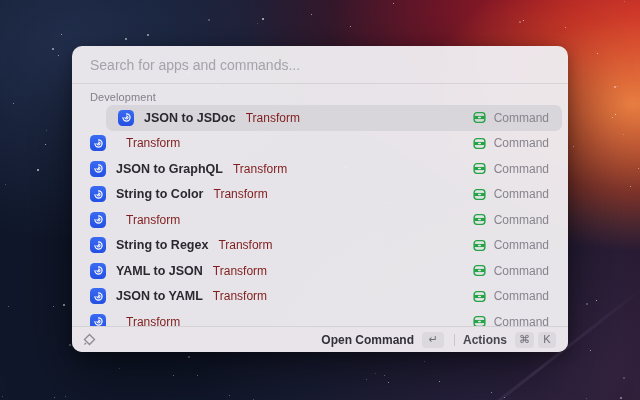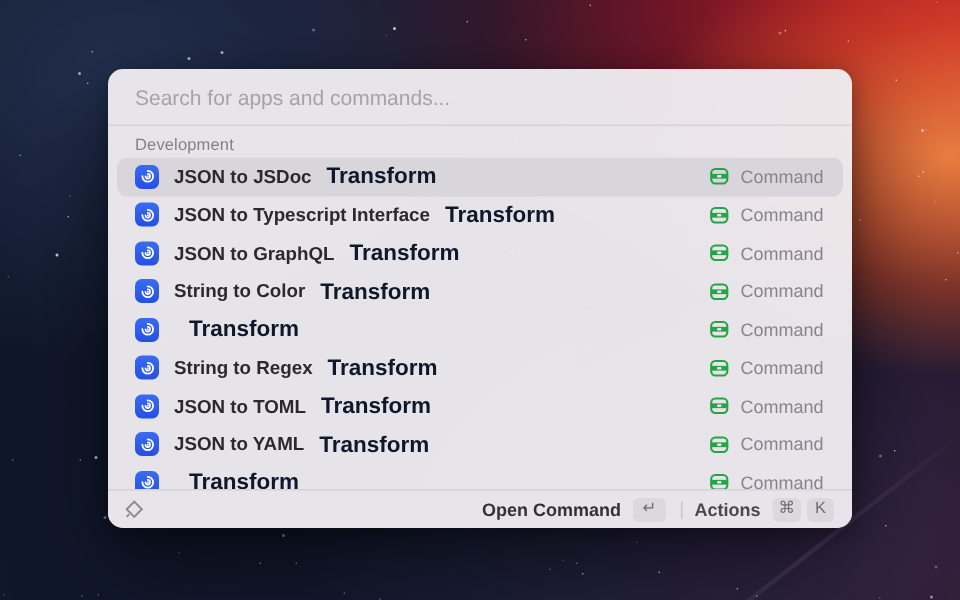--- a/index.html
+++ b/index.html
@@ -44,26 +44,26 @@
   .section-header {
     flex:none; height:21px; display:flex; align-items:center; padding:4px 18px 0;
     font-size:11px; font-weight:500; color:#827f88; letter-spacing:.1px;
   }
 
   .list { flex:1 1 auto; overflow:hidden; padding:0 6px; }
   .row {
     height:25.5px; display:flex; align-items:center; gap:0;
     padding:0 13px 0 12px; border-radius:7px; cursor:default;
   }
-  .row.selected { background:#d9d6db; }
+  .row.selected { background:#d9d6db;margin-left:28px; }
   .app-icon { width:16px; height:16px; flex:none; border-radius:4.5px;
     background:linear-gradient(180deg,#3a6bf2,#2450e3);
     display:flex; align-items:center; justify-content:center; margin-right:10px; }
   .row-title { font-size:12.5px; font-weight:700; color:#2a292f; white-space:nowrap; }
-  .row-subtitle { font-size:15px; color:#0f172a; margin-left:10px; white-space:nowrap;font-weight:bold; }
+  .row-subtitle { font-size:12px; color:#7f1d1d; margin-left:10px; white-space:nowrap; }
   .row-spacer { flex:1 1 auto; }
   .cmd-icon { width:13px; height:13px; flex:none; margin-right:8px; display:flex; }
   .row-accessory { font-size:12px; color:#87848d; white-space:nowrap; }
 
   
   .footer {
     flex:none; height:26px; border-top:1px solid rgba(0,0,0,0.08);
     background:rgba(231,228,233,0.85);
     display:flex; align-items:center; padding:0 8px 0 10px;
   }
@@ -248,21 +248,20 @@
   </div>
 
   <div class="row">
     <span class="app-icon">
       <svg width="11" height="11" viewBox="0 0 20 20">
         <path d="M10 3.5 A6.5 6.5 0 1 1 3.5 10" fill="none" stroke="#fff" stroke-width="2.2" stroke-linecap="round"></path>
         <path d="M10 7.2 A2.8 2.8 0 1 1 7.2 10" fill="none" stroke="#fff" stroke-width="2.0" stroke-linecap="round"></path>
         <circle cx="10" cy="10" r="1.2" fill="#fff"></circle>
       </svg>
     </span>
-    <span class="row-title">JSON to Typescript Interface</span>
     <span class="row-subtitle">Transform</span>
     <span class="row-spacer"></span>
     <span class="cmd-icon">
       <svg width="13" height="13" viewBox="0 0 14 14">
         <rect x="1.2" y="1.8" width="11.6" height="10.4" rx="3" fill="none" stroke="#24a447" stroke-width="1.5"></rect>
         <rect x="1.2" y="5.3" width="11.6" height="3.4" fill="#24a447"></rect>
         <rect x="5.4" y="6.1" width="3.2" height="1.8" rx="0.8" fill="#eeebf0"></rect>
       </svg>
     </span>
     <span class="row-accessory">Command</span>
@@ -352,21 +351,21 @@
   </div>
 
   <div class="row">
     <span class="app-icon">
       <svg width="11" height="11" viewBox="0 0 20 20">
         <path d="M10 3.5 A6.5 6.5 0 1 1 3.5 10" fill="none" stroke="#fff" stroke-width="2.2" stroke-linecap="round"></path>
         <path d="M10 7.2 A2.8 2.8 0 1 1 7.2 10" fill="none" stroke="#fff" stroke-width="2.0" stroke-linecap="round"></path>
         <circle cx="10" cy="10" r="1.2" fill="#fff"></circle>
       </svg>
     </span>
-    <span class="row-title">JSON to TOML</span>
+    <span class="row-title">YAML to JSON</span>
     <span class="row-subtitle">Transform</span>
     <span class="row-spacer"></span>
     <span class="cmd-icon">
       <svg width="13" height="13" viewBox="0 0 14 14">
         <rect x="1.2" y="1.8" width="11.6" height="10.4" rx="3" fill="none" stroke="#24a447" stroke-width="1.5"></rect>
         <rect x="1.2" y="5.3" width="11.6" height="3.4" fill="#24a447"></rect>
         <rect x="5.4" y="6.1" width="3.2" height="1.8" rx="0.8" fill="#eeebf0"></rect>
       </svg>
     </span>
     <span class="row-accessory">Command</span>

